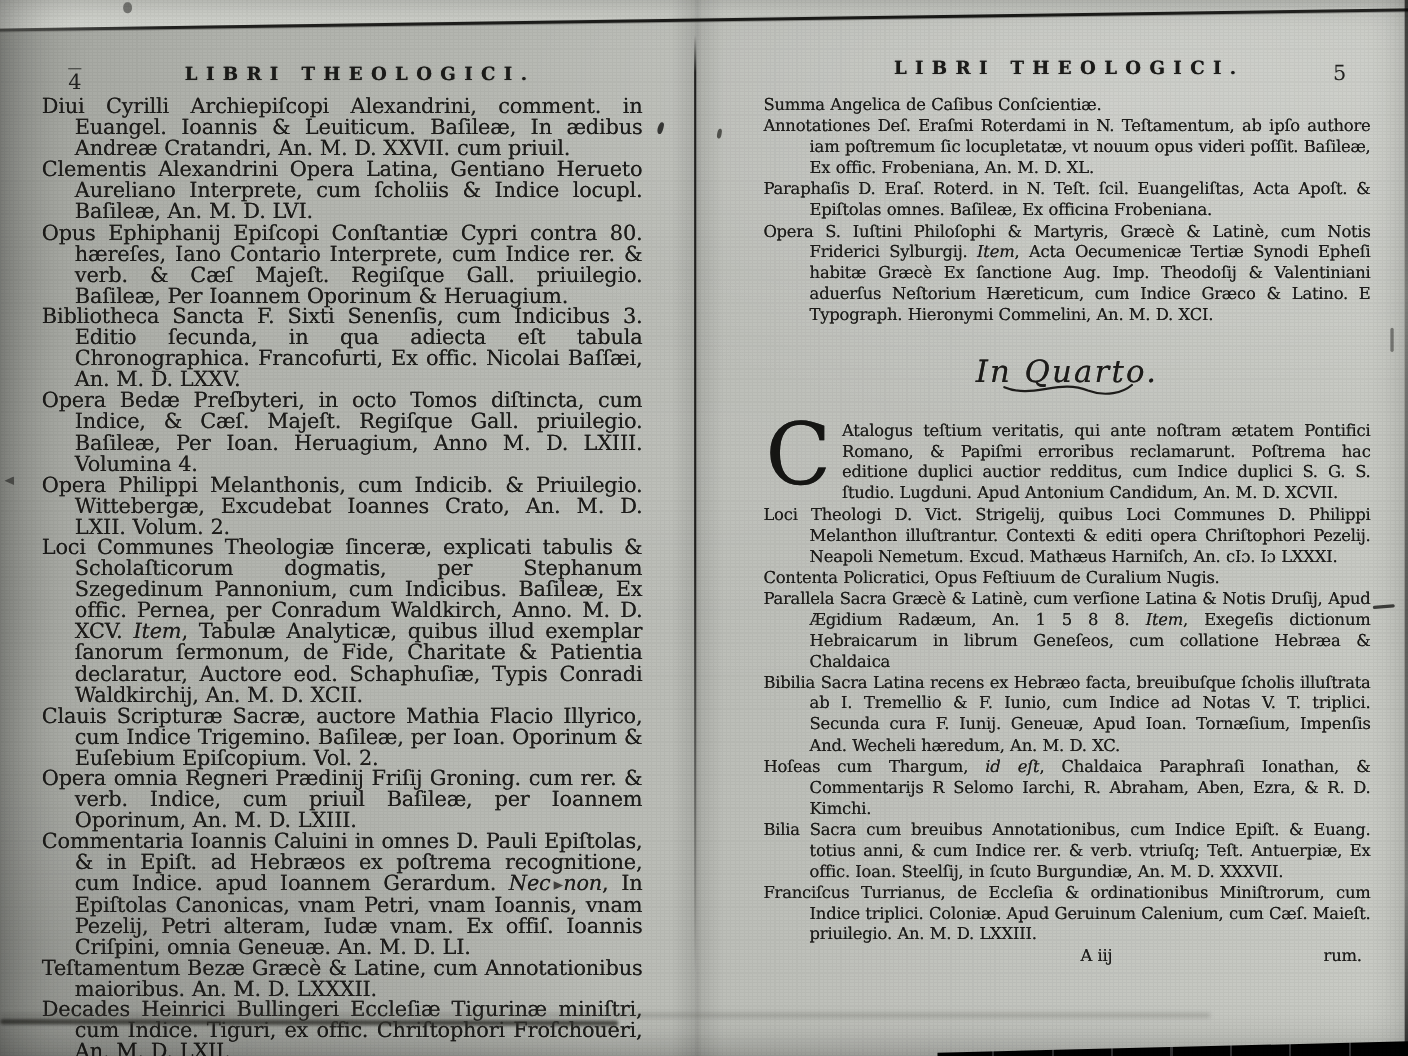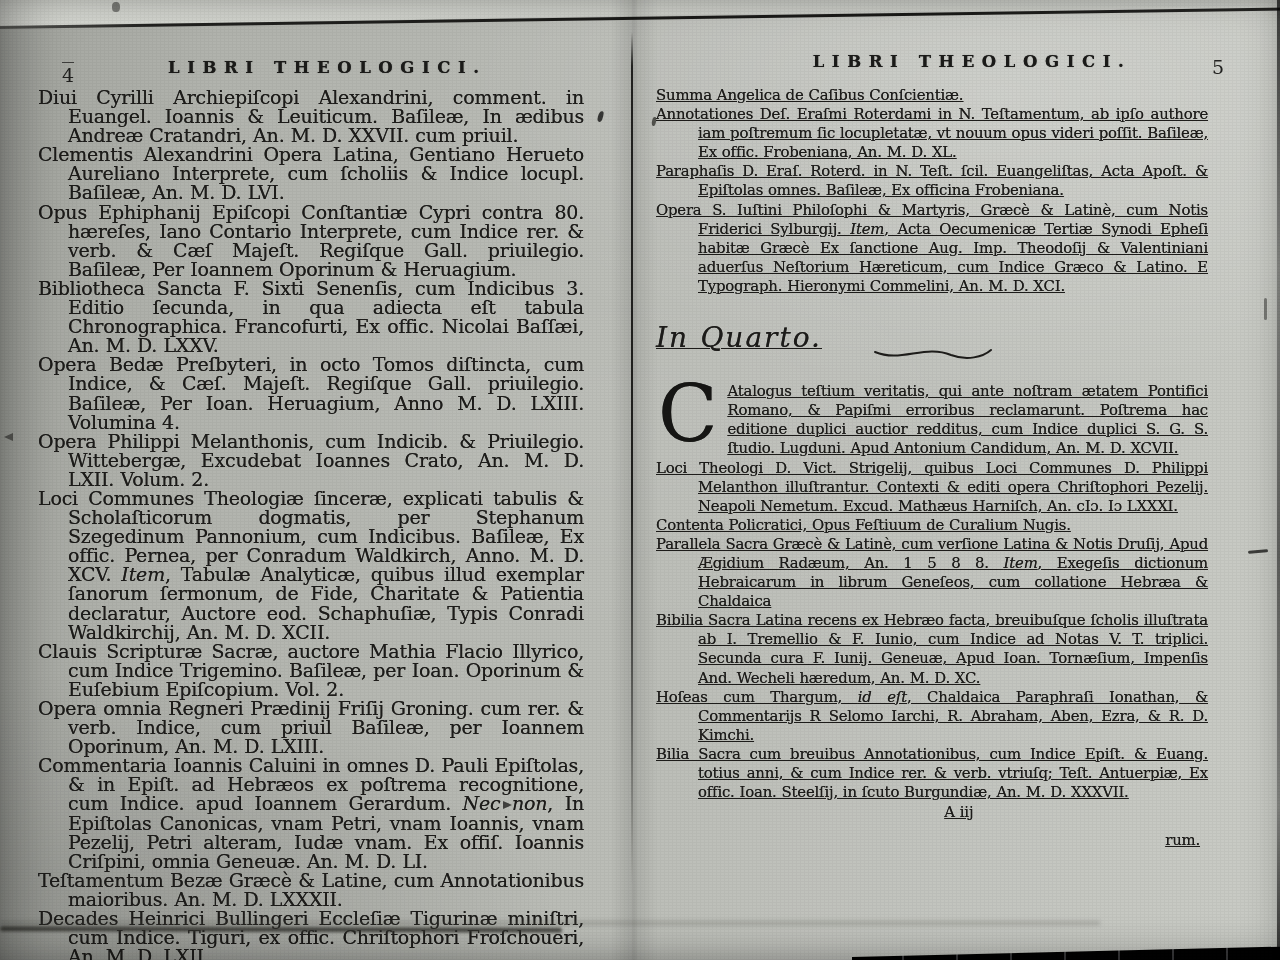--- a/index.html
+++ b/index.html
@@ -44,36 +44,36 @@
   .folio-right{right:56px;top:56px;}
   .running-head{position:absolute;text-align:center;font-weight:700;font-size:16.5px;
     letter-spacing:0.46em;white-space:nowrap;color:#1b1b19;text-shadow:0 0 0.7px rgba(25,24,22,0.85);}
   .running-head-left{left:168px;top:58px;width:300px;}
   .running-head-right{left:812px;top:52px;width:320px;}
 
   .text-col{position:absolute;text-align:justify;
     font-size:19px;line-height:19.1px;letter-spacing:-0.2px;word-spacing:0.4px;
     color:#1d1c1a;text-shadow:0 0 0.55px rgba(28,27,25,0.8);}
   .col-left{left:38px;top:88px;width:546px;}
-  .col-right{left:656px;top:86px;width:552px;font-size:14.9px;text-decoration:underline;}
+  .col-right{left:694px;top:86px;width:552px;font-size:14.9px;}
   .entry{margin:0;padding-left:30px;text-indent:-30px;}
   .col-right .entry{padding-left:42px;text-indent:-42px;}
   .ital{font-style:italic;}
   .catchword{padding-right:16px;margin-top:2px;}
 
-  .section-heading-wrap{margin:32px 0 20px;text-align:left;text-indent:0;}
+  .section-heading-wrap{margin:32px 0 20px;text-align:center;text-indent:0;}
   .section-heading{font-style:italic;font-size:28px;letter-spacing:2px;}
   .flourish{display:block;margin:-6px auto 0;}
 
   .has-dropcap{padding-left:0 !important;text-indent:0 !important;}
   .dropcap{float:left;font-size:78px;line-height:60px;padding:2px 10px 0 2px;color:#161614;}
 
   .sig-row{display:flex;margin-top:1px;padding-right:8px;gap:48px;}
   .signature{margin-left:53%;}
-  .catchword-right{margin-left:auto;margin-top:28px;}
+  .catchword-right{margin-left:auto;}
 
   .speck{position:absolute;pointer-events:none;}
   .speck-a{left:598px;top:111px;width:5px;height:11px;background:#1f1f1d;border-radius:60% 40% 50% 50%;transform:rotate(14deg);opacity:.85;}
   .speck-b{left:652px;top:117px;width:4px;height:9px;background:#23231f;border-radius:55% 45% 50% 50%;transform:rotate(10deg);opacity:.7;}
   .speck-c{left:4px;top:433px;width:9px;height:8px;background:#2a2a26;clip-path:polygon(0 50%,100% 0,100% 100%);opacity:.6;}
   .speck-d{left:503px;top:801px;width:9px;height:8px;background:#232320;clip-path:polygon(0 0,100% 50%,0 100%);opacity:.8;}
   .speck-e{left:1248px;top:550px;width:20px;height:3px;background:#1c1c1a;border-radius:2px;transform:rotate(-5deg);opacity:.8;}
   .speck-f{left:1264px;top:298px;width:3px;height:22px;background:#2a2a28;border-radius:2px;opacity:.5;}
   .speck-g{left:112px;top:2px;width:8px;height:10px;background:#222220;border-radius:45%;opacity:.5;}
   .photo::after{content:'';position:absolute;inset:0;pointer-events:none;
@@ -132,20 +132,21 @@
     <div>
         <p class="entry has-dropcap"><span class="dropcap">C</span><span>Atalogus teſtium veritatis, qui ante noſtram ætatem Pontifici Romano, &amp; Papiſmi erroribus reclamarunt. Poſtrema hac editione duplici auctior redditus, cum Indice duplici S. G. S. ſtudio. Lugduni. Apud Antonium Candidum, An. M. D. XCVII.</span></p>
       </div>
     <div>
         <p class="entry"><span>Loci Theologi D. Vict. Strigelij, quibus Loci Communes D. Philippi Melanthon illuſtrantur. Contexti &amp; editi opera Chriſtophori Pezelij. Neapoli Nemetum. Excud. Mathæus Harniſch, An. cIɔ. Iɔ LXXXI.</span></p>
         <p class="entry"><span>Contenta Policratici, Opus Feſtiuum de Curalium Nugis.</span></p>
         <p class="entry"><span>Parallela Sacra Græcè &amp; Latinè, cum verſione Latina &amp; Notis Druſij, Apud Ægidium Radæum, An. 1 5 8 8. </span><span class="ital">Item</span><span>, Exegeſis dictionum Hebraicarum in librum Geneſeos, cum collatione Hebræa &amp; Chaldaica</span></p>
         <p class="entry"><span>Bibilia Sacra Latina recens ex Hebræo facta, breuibuſque ſcholis illuſtrata ab I. Tremellio &amp; F. Iunio, cum Indice ad Notas V. T. triplici. Secunda cura F. Iunij. Geneuæ, Apud Ioan. Tornæſium, Impenſis And. Wecheli hæredum, An. M. D. XC.</span></p>
         <p class="entry"><span>Hoſeas cum Thargum, </span><span class="ital">id eſt</span><span>, Chaldaica Paraphraſi Ionathan, &amp; Commentarijs R Selomo Iarchi, R. Abraham, Aben, Ezra, &amp; R. D. Kimchi.</span></p>
         <p class="entry"><span>Bilia Sacra cum breuibus Annotationibus, cum Indice Epiſt. &amp; Euang. totius anni, &amp; cum Indice rer. &amp; verb. vtriuſq; Teſt. Antuerpiæ, Ex offic. Ioan. Steelſij, in ſcuto Burgundiæ, An. M. D. XXXVII.</span></p>
+        <p class="entry"><span>Franciſcus Turrianus, de Eccleſia &amp; ordinationibus Miniſtrorum, cum Indice triplici. Coloniæ. Apud Geruinum Calenium, cum Cæſ. Maieſt. priuilegio. An. M. D. LXXIII.</span></p>
       </div>
     <div class="sig-row">
       <span class="signature">A iij</span>
       <span class="catchword-right">rum.</span>
     </div>
   </div>
 
   <div class="speck speck-a"></div>
   <div class="speck speck-b"></div>
   <div class="speck speck-c"></div>

